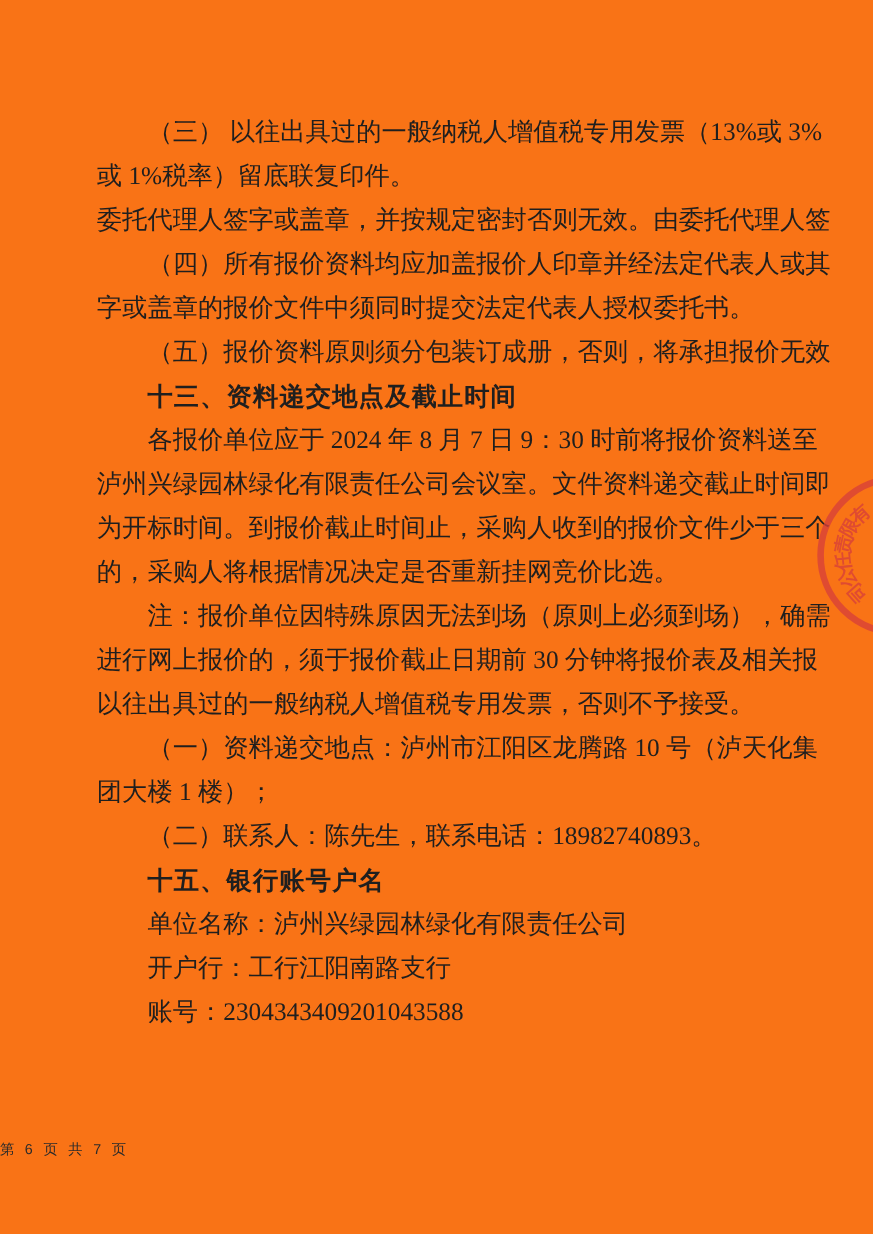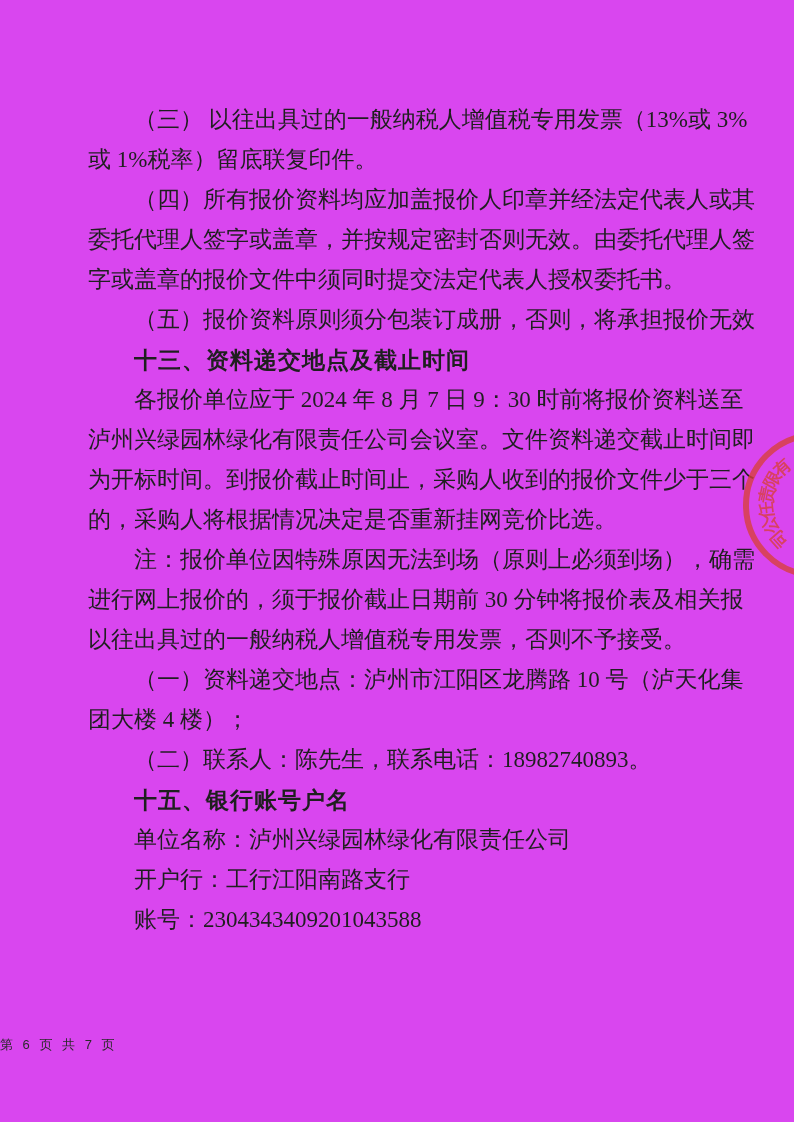--- a/index.html
+++ b/index.html
@@ -1,20 +1,20 @@
 <!DOCTYPE html>
 <html><head>
 <meta charset="utf-8">
 <style>
   html,body { margin:0; padding:0; background:#e8e8e8; }
   .page {
     position:relative;
     width:794px; height:1122px;
     margin:0 auto;
-    background:#d946ef;
+    background:#f97316;
     overflow:hidden;
     color:#1f1f1f;
     font-family:"Liberation Serif", serif;
     box-shadow:0 0 4px rgba(0,0,0,.25);
   }
   .content {
     position:absolute;
     left:88px; top:100px;
     width:626px;
   }
@@ -51,34 +51,34 @@
   }
 </style>
 </head>
 <body>
 
 <div class="page">
 
   <div class="content" id="content">
       <div class="line indent">（三） 以往出具过的一般纳税人增值税专用发票（13%或 3%</div>
       <div class="line">或 1%税率）留底联复印件。</div>
+      <div class="line">委托代理人签字或盖章，并按规定密封否则无效。由委托代理人签</div>
       <div class="line indent">（四）所有报价资料均应加盖报价人印章并经法定代表人或其</div>
-      <div class="line">委托代理人签字或盖章，并按规定密封否则无效。由委托代理人签</div>
       <div class="line">字或盖章的报价文件中须同时提交法定代表人授权委托书。</div>
       <div class="line indent">（五）报价资料原则须分包装订成册，否则，将承担报价无效</div>
       <div class="line heading indent">十三、资料递交地点及截止时间</div>
       <div class="line indent">各报价单位应于 2024 年 8 月 7 日 9：30 时前将报价资料送至</div>
       <div class="line">泸州兴绿园林绿化有限责任公司会议室。文件资料递交截止时间即</div>
       <div class="line">为开标时间。到报价截止时间止，采购人收到的报价文件少于三个</div>
       <div class="line">的，采购人将根据情况决定是否重新挂网竞价比选。</div>
       <div class="line indent">注：报价单位因特殊原因无法到场（原则上必须到场），确需</div>
       <div class="line">进行网上报价的，须于报价截止日期前 30 分钟将报价表及相关报</div>
       <div class="line">以往出具过的一般纳税人增值税专用发票，否则不予接受。</div>
       <div class="line indent">（一）资料递交地点：泸州市江阳区龙腾路 10 号（泸天化集</div>
-      <div class="line">团大楼 4 楼）；</div>
+      <div class="line">团大楼 1 楼）；</div>
       <div class="line indent">（二）联系人：陈先生，联系电话：18982740893。</div>
       <div class="line heading indent">十五、银行账号户名</div>
       <div class="line indent">单位名称：泸州兴绿园林绿化有限责任公司</div>
       <div class="line indent">开户行：工行江阳南路支行</div>
       <div class="line indent">账号：2304343409201043588</div>
     </div>
 
   <svg class="seal-svg" viewBox="738 420 56 170" aria-hidden="true">
     <g id="seal-group" opacity="0.78">
       <circle id="seal-ring" cx="816" cy="505" r="70" fill="none" stroke-width="6" stroke="#d8403a"></circle>

